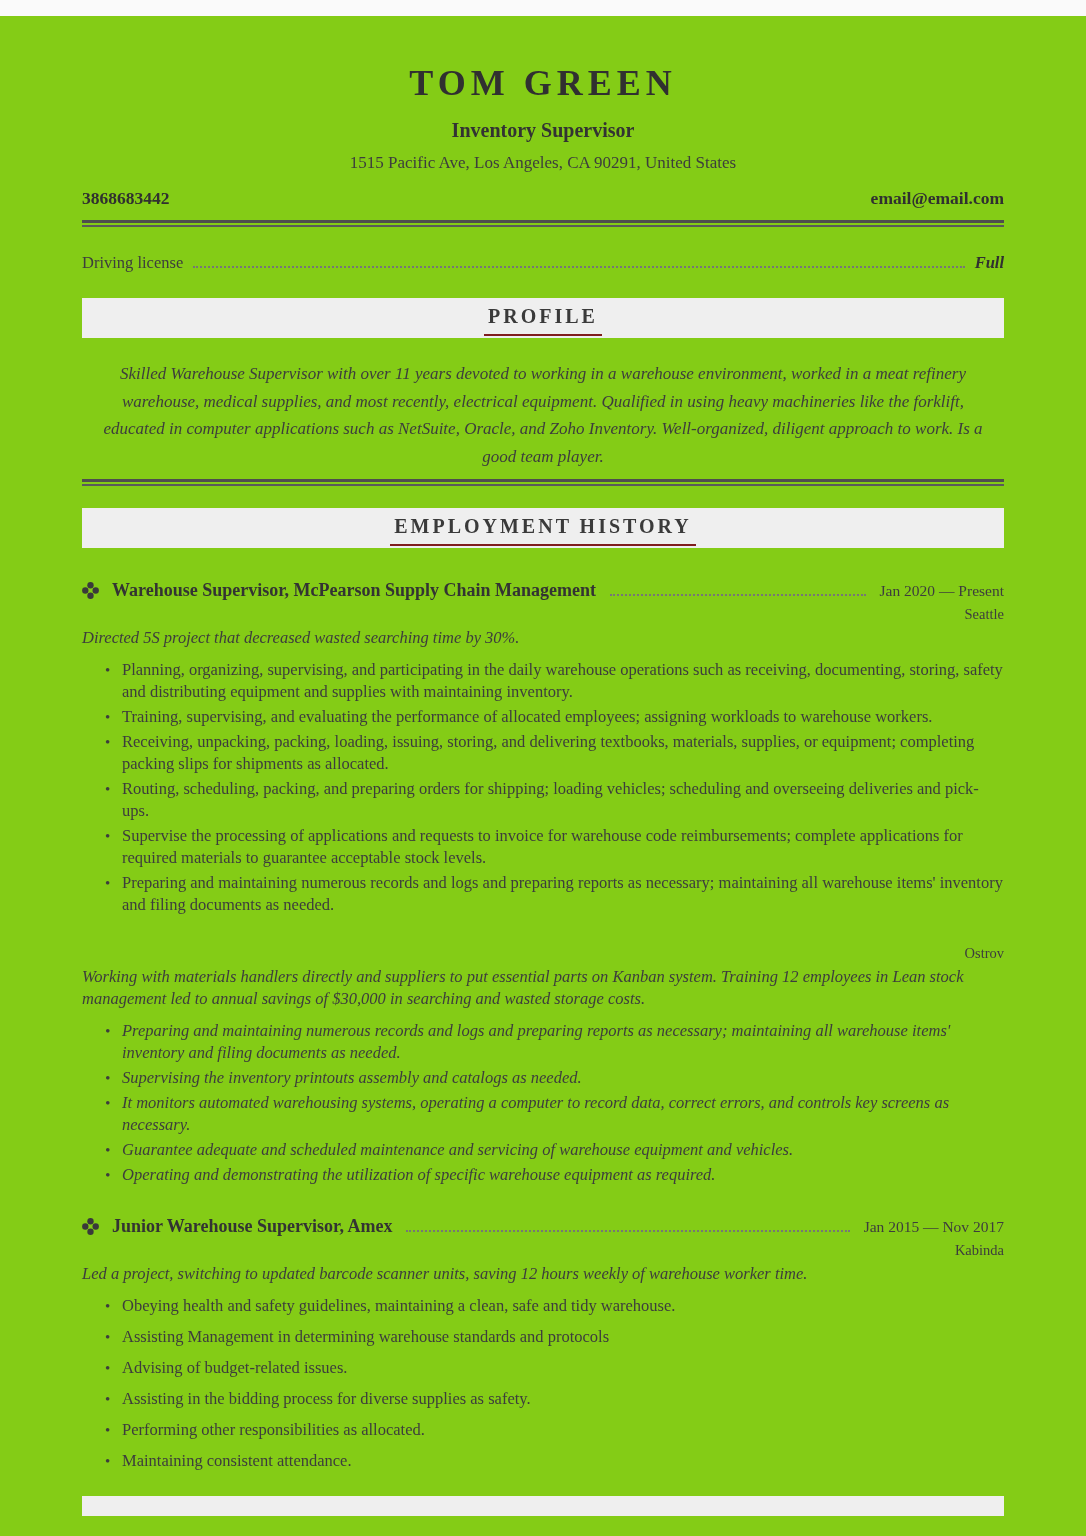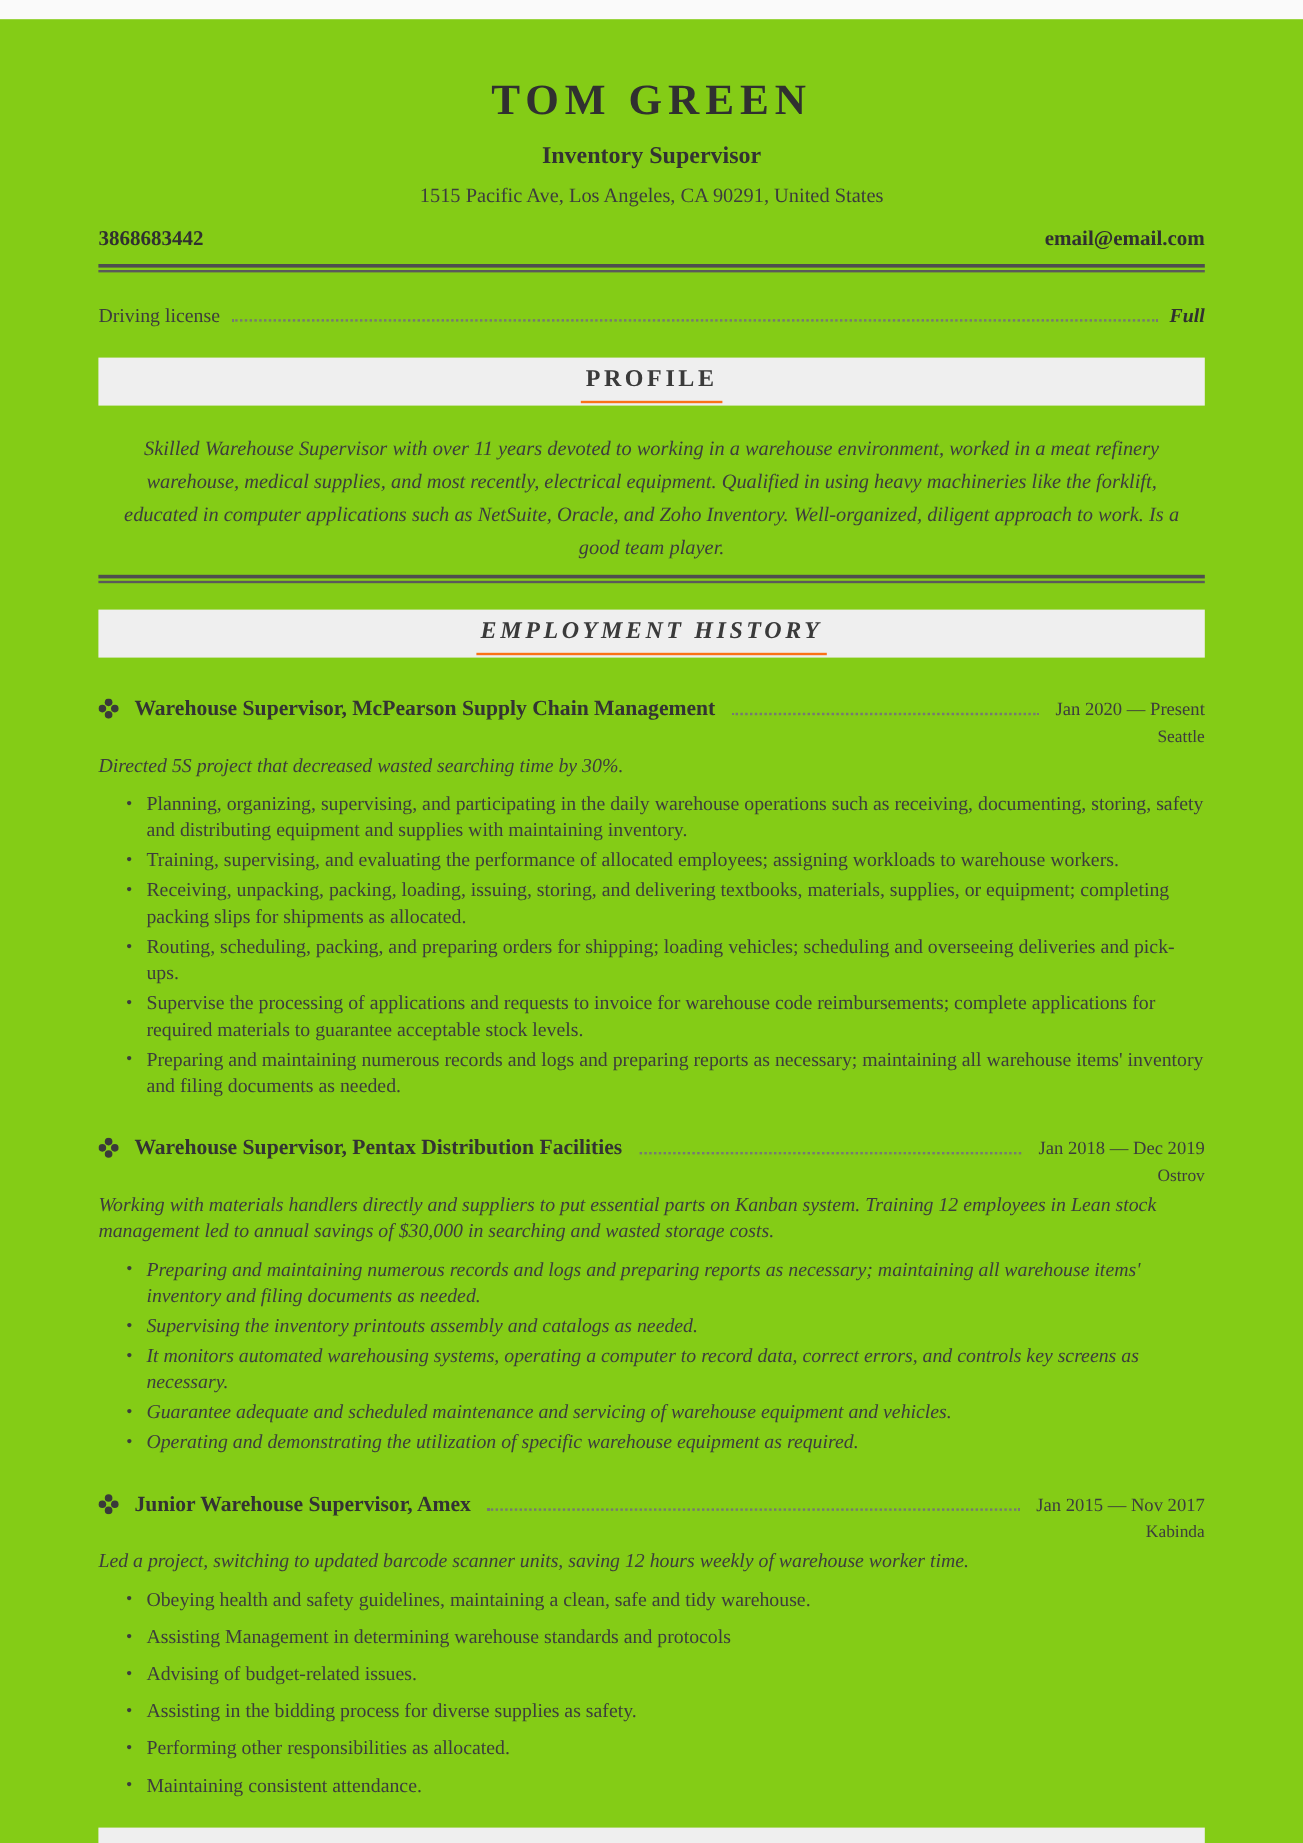--- a/index.html
+++ b/index.html
@@ -64,35 +64,35 @@
     background: #efefef;
     height: 40px;
     text-align: center;
     box-sizing: border-box;
     padding-top: 7px;
   }
   .band-title {
     display: inline-block;
     font-size: 20px; font-weight: 700;
     letter-spacing: 3px; color: #3a3a3a;
-    border-bottom: 2px solid #f97316;
+    border-bottom: 2px solid #7f1d1d;
     padding: 0 4px 6px 4px;
   }
 
   
   .profile-text {
     margin: 22px auto 0 auto;
     width: 900px;
     text-align: center;
     font-style: italic;
     font-size: 17px; line-height: 27.5px;
     color: #3d3d3d;
   }
   .rule-after-profile { margin-top: 9px; }
-  .band-employment { margin-top: 22px; font-style: italic; }
+  .band-employment { margin-top: 22px; }
 
   
   .job { margin-top: 28px; }
   .job-first { margin-top: 30px; }
   .job-header { display: flex; align-items: baseline; }
   .job-bullet-icon { align-self: center; flex: 0 0 auto; margin-right: 13px; width: 17px; height: 17px; }
   .job-name {
     margin: 0; white-space: nowrap;
     font-size: 18px; font-weight: 700; color: #333;
     line-height: 24px;
@@ -175,33 +175,20 @@
         <li>Planning, organizing, supervising, and participating in the daily warehouse operations such as receiving, documenting, storing, safety and distributing equipment and supplies with maintaining inventory.</li>
         <li>Training, supervising, and evaluating the performance of allocated employees; assigning workloads to warehouse workers.</li>
         <li>Receiving, unpacking, packing, loading, issuing, storing, and delivering textbooks, materials, supplies, or equipment; completing packing slips for shipments as allocated.</li>
         <li>Routing, scheduling, packing, and preparing orders for shipping; loading vehicles; scheduling and overseeing deliveries and pick-ups.</li>
         <li>Supervise the processing of applications and requests to invoice for warehouse code reimbursements; complete applications for required materials to guarantee acceptable stock levels.</li>
         <li>Preparing and maintaining numerous records and logs and preparing reports as necessary; maintaining all warehouse items' inventory and filing documents as needed.</li>
       </ul>
     </article>
 
     <article class="job">
-      <div class="job-header">
-        <svg class="job-bullet-icon" viewBox="0 0 16 16" aria-hidden="true">
-          <g fill="#3a3a3a">
-            <circle cx="8" cy="3.1" r="3"></circle>
-              <circle cx="12.9" cy="8" r="3"></circle>
-            <circle cx="8" cy="12.9" r="3"></circle>
-              <circle cx="3.1" cy="8" r="3"></circle>
-          </g>
-        </svg>
-        <h3 class="job-name">Warehouse Supervisor, Pentax Distribution Facilities</h3>
-        <span class="dots job-dots"></span>
-        <span class="job-dates">Jan 2018 — Dec 2019</span>
-      </div>
       <div class="job-location">Ostrov</div>
       <p class="job-summary">Working with materials handlers directly and suppliers to put essential parts on Kanban system. Training 12 employees in Lean stock management led to annual savings of $30,000 in searching and wasted storage costs.</p>
       <ul class="bullets bullets-italic">
         <li>Preparing and maintaining numerous records and logs and preparing reports as necessary; maintaining all warehouse items' inventory and filing documents as needed.</li>
         <li>Supervising the inventory printouts assembly and catalogs as needed.</li>
         <li>It monitors automated warehousing systems, operating a computer to record data, correct errors, and controls key screens as necessary.</li>
         <li>Guarantee adequate and scheduled maintenance and servicing of warehouse equipment and vehicles.</li>
         <li>Operating and demonstrating the utilization of specific warehouse equipment as required.</li>
       </ul>
     </article>

